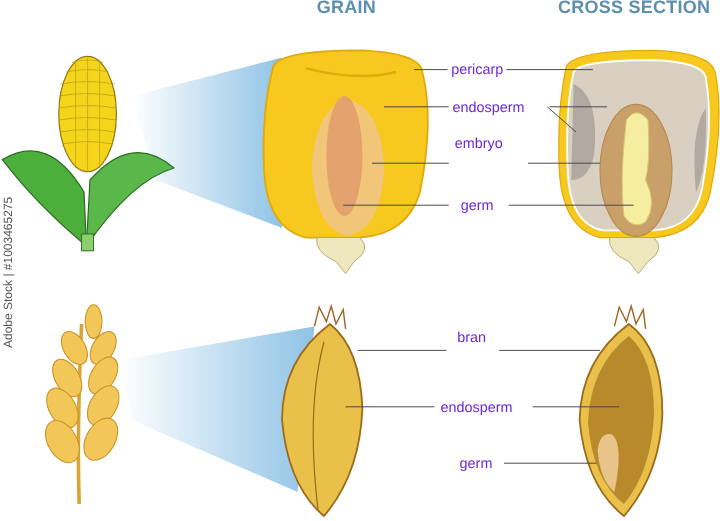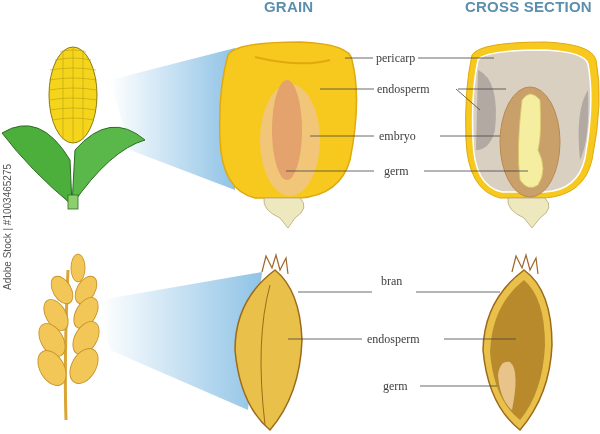--- a/index.html
+++ b/index.html
@@ -1,18 +1,18 @@
 <!DOCTYPE html>
 <html><head>
 <meta charset="utf-8">
 <style>
   html,body{margin:0;padding:0;background:#fff;}
   body{width:600px;height:434px;position:relative;overflow:hidden;font-family:"Liberation Sans",sans-serif;}
   .heading{position:absolute;top:-2px;font-weight:bold;font-size:15px;color:#5b8fae;letter-spacing:0.2px;}
-  .lbl{position:absolute;font-size:12px;color:#404040;background:#fff;padding:0 3px;line-height:14px;font-family:Liberation Serif, serif;}
+  .lbl{position:absolute;font-size:12px;color:#6d28d9;background:#fff;padding:0 3px;line-height:14px;}
   .wm{position:absolute;left:2px;top:290px;transform-origin:left top;transform:rotate(-90deg);font-size:10px;color:#555;white-space:nowrap;}
   svg{position:absolute;left:0;top:0;}
 </style>
 </head>
 <body>
 
 <svg width="600" height="434" viewBox="0 0 600 434">
   <defs>
     <linearGradient id="beam" x1="0" y1="0" x2="1" y2="0">
       <stop offset="0" stop-color="#ffffff" stop-opacity="1"></stop>
@@ -107,20 +107,20 @@
       <line x1="444" y1="339" x2="516" y2="339"></line>
     <line x1="420" y1="386" x2="497" y2="386"></line>
   </g>
 </svg>
 
 <div class="heading" style="left:264px">GRAIN</div>
 <div class="heading" style="left:465px">CROSS SECTION</div>
 
 <div class="lbl" style="left:373px;top:51px">pericarp</div>
 <div class="lbl" style="left:374px;top:82px">endosperm</div>
-<div class="lbl" style="left:376px;top:129px">embryo</div>
+<div class="lbl" style="left:376px;top:112px">embryo</div>
 <div class="lbl" style="left:381px;top:164px">germ</div>
 
 <div class="lbl" style="left:378px;top:274px">bran</div>
 <div class="lbl" style="left:364px;top:332px">endosperm</div>
 <div class="lbl" style="left:380px;top:379px">germ</div>
 
 <div class="wm">Adobe Stock | #1003465275</div>
 
 </body></html>

